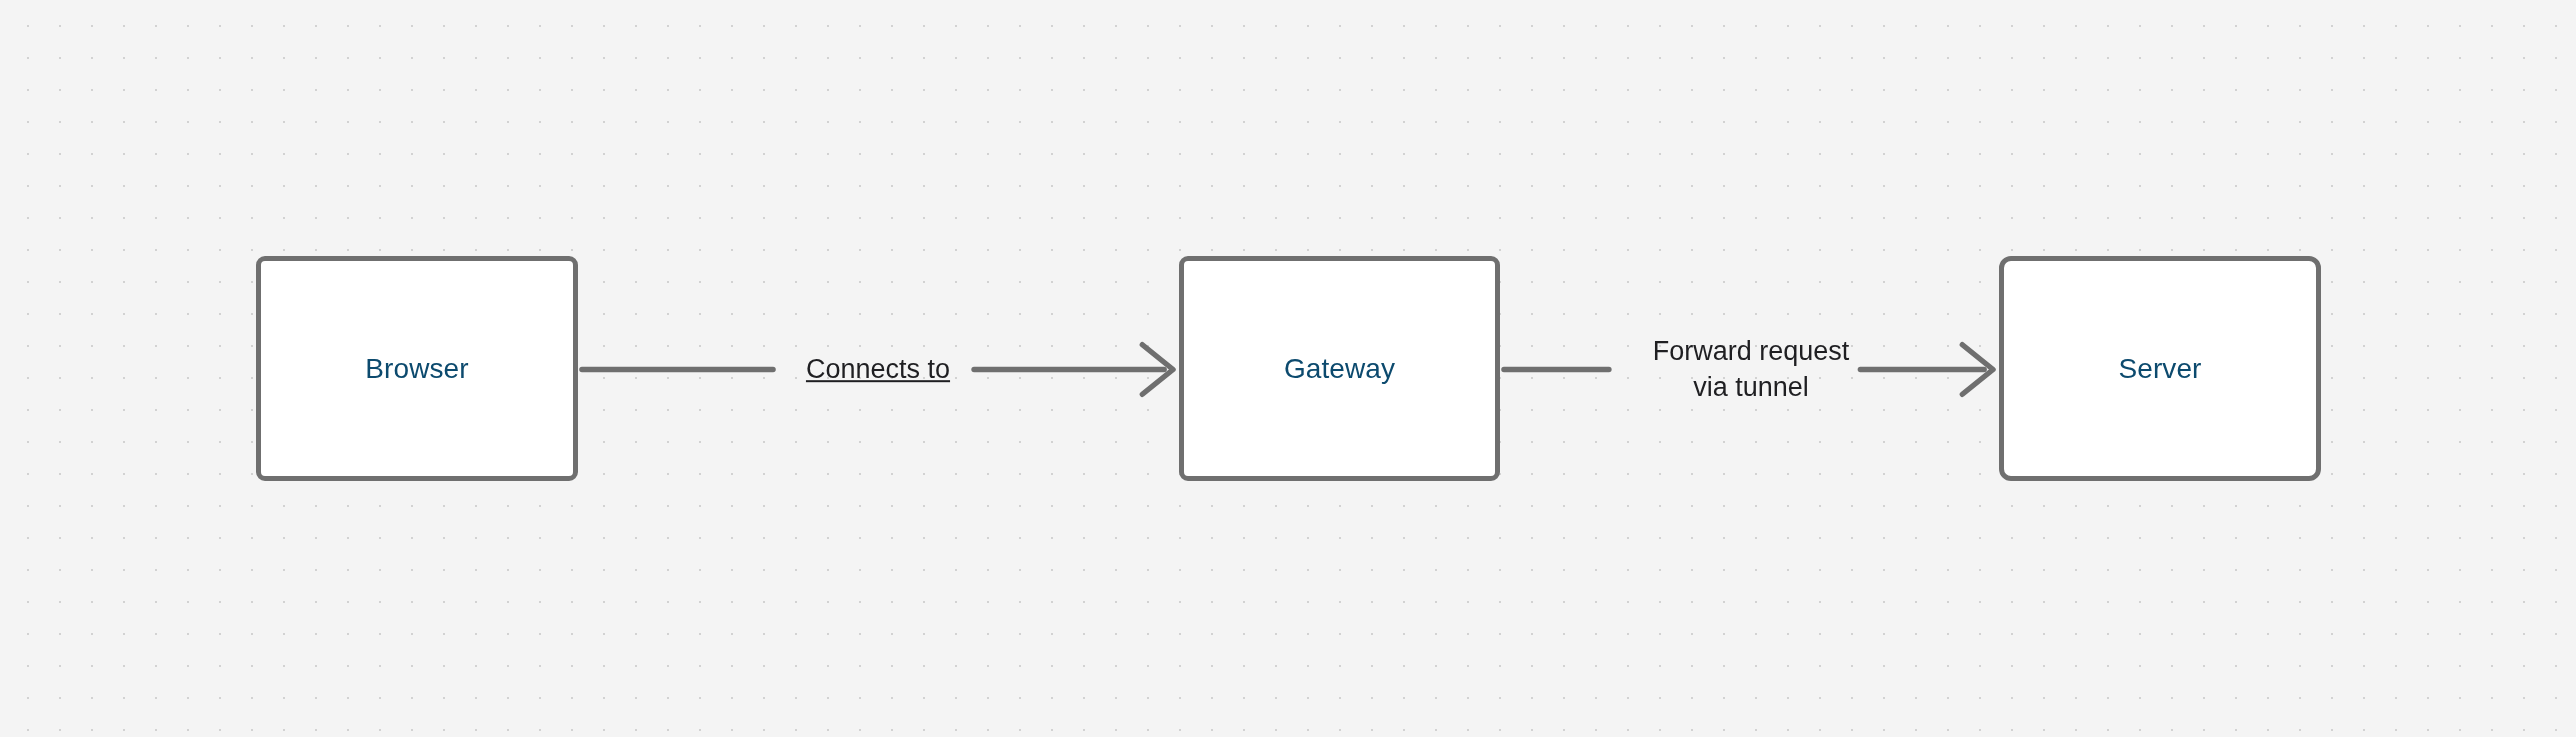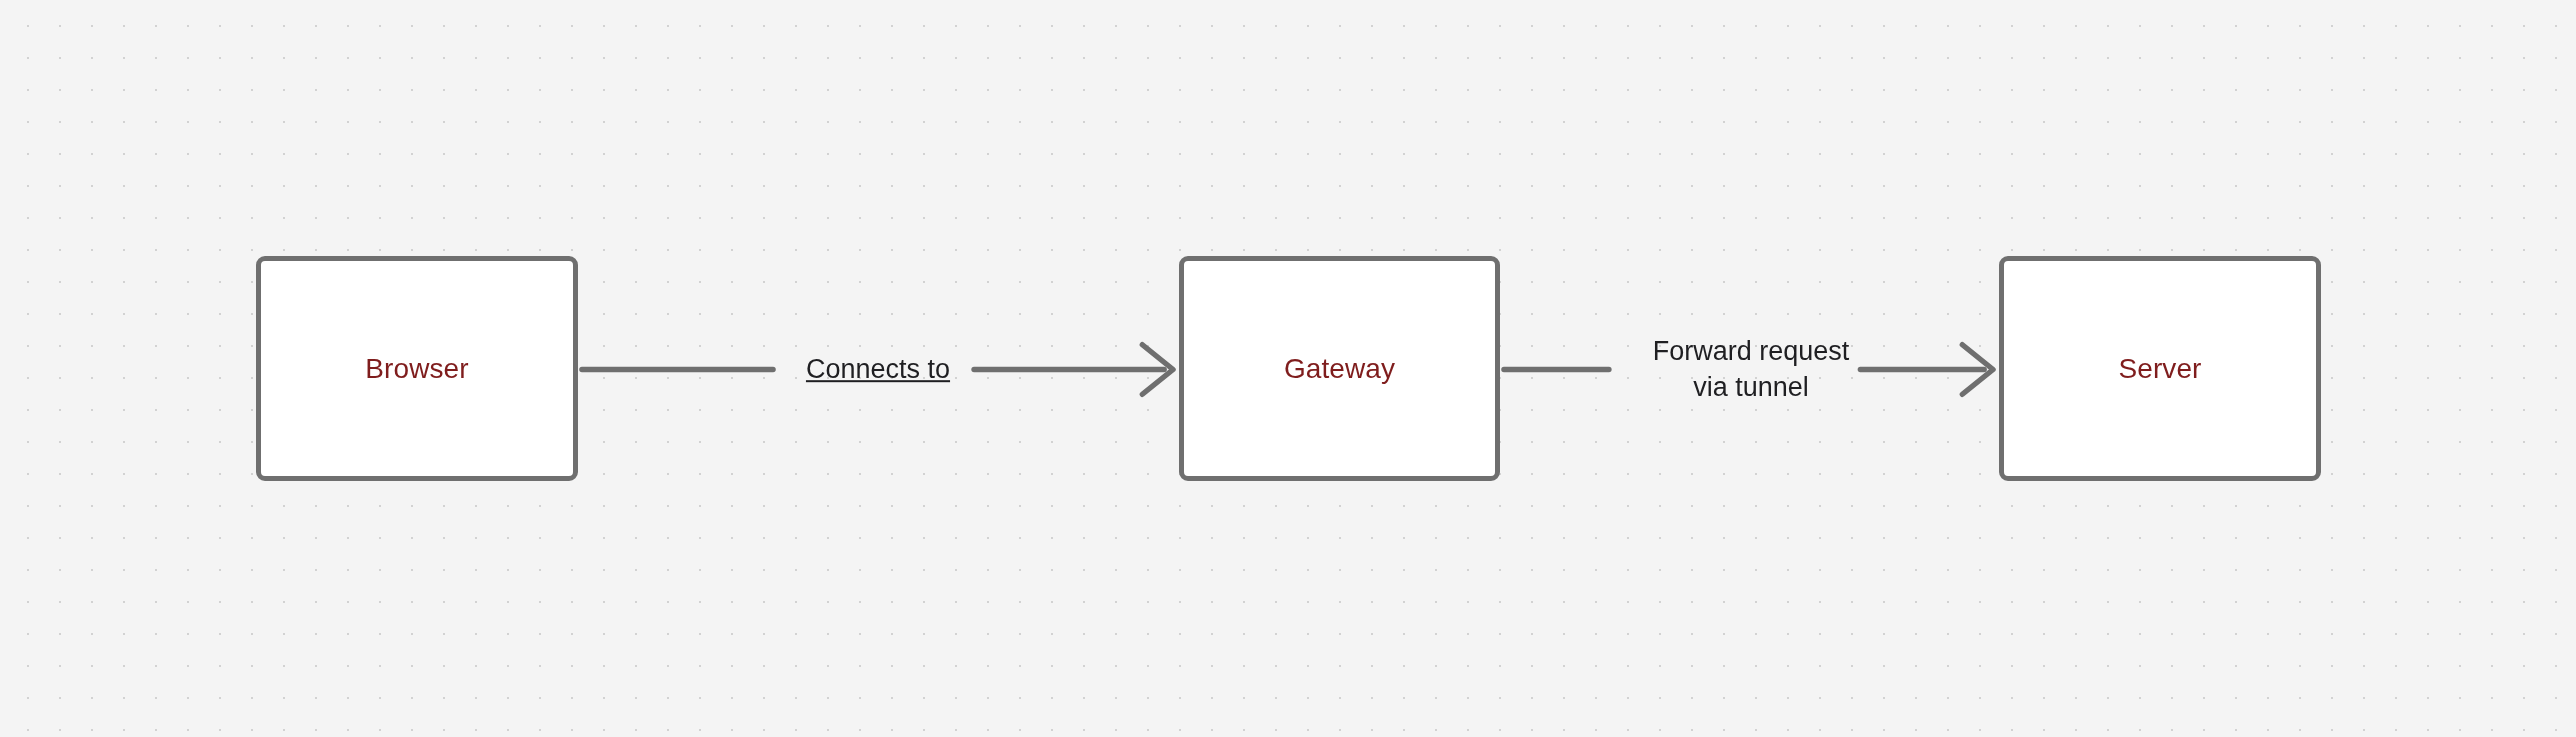--- a/index.html
+++ b/index.html
@@ -38,21 +38,21 @@
     border: 5.4px solid #6f6f6f;
     border-radius: 9px;
     display: flex;
     align-items: center;
     justify-content: center;
   }
 
   .node-label {
     font-size: 28px;
     line-height: 1.2;
-    color: #7f1d1d;
+    color: #0c4a6e;
     letter-spacing: 0.1px;
     white-space: nowrap;
     user-select: none;
   }
 
   
   .edge {
     position: absolute;
     height: 119px;
     display: block;
@@ -132,19 +132,19 @@
     </div>
 
     <div class="node" style="left:256px; top:256px; width:322px; height:225px;">
       <span class="node-label">Browser</span>
     </div>
 
     <div class="node" style="left:1179px; top:256px; width:321px; height:225px;">
       <span class="node-label">Gateway</span>
     </div>
 
-    <div class="node" style="left:1999px; top:256px; width:322px; height:225px;">
+    <div class="node" style="left:1999px; top:256px; width:322px; height:225px;border-radius:12px;">
       <span class="node-label">Server</span>
     </div>
 
   </div>
 </div>
 
 
 </body></html>

